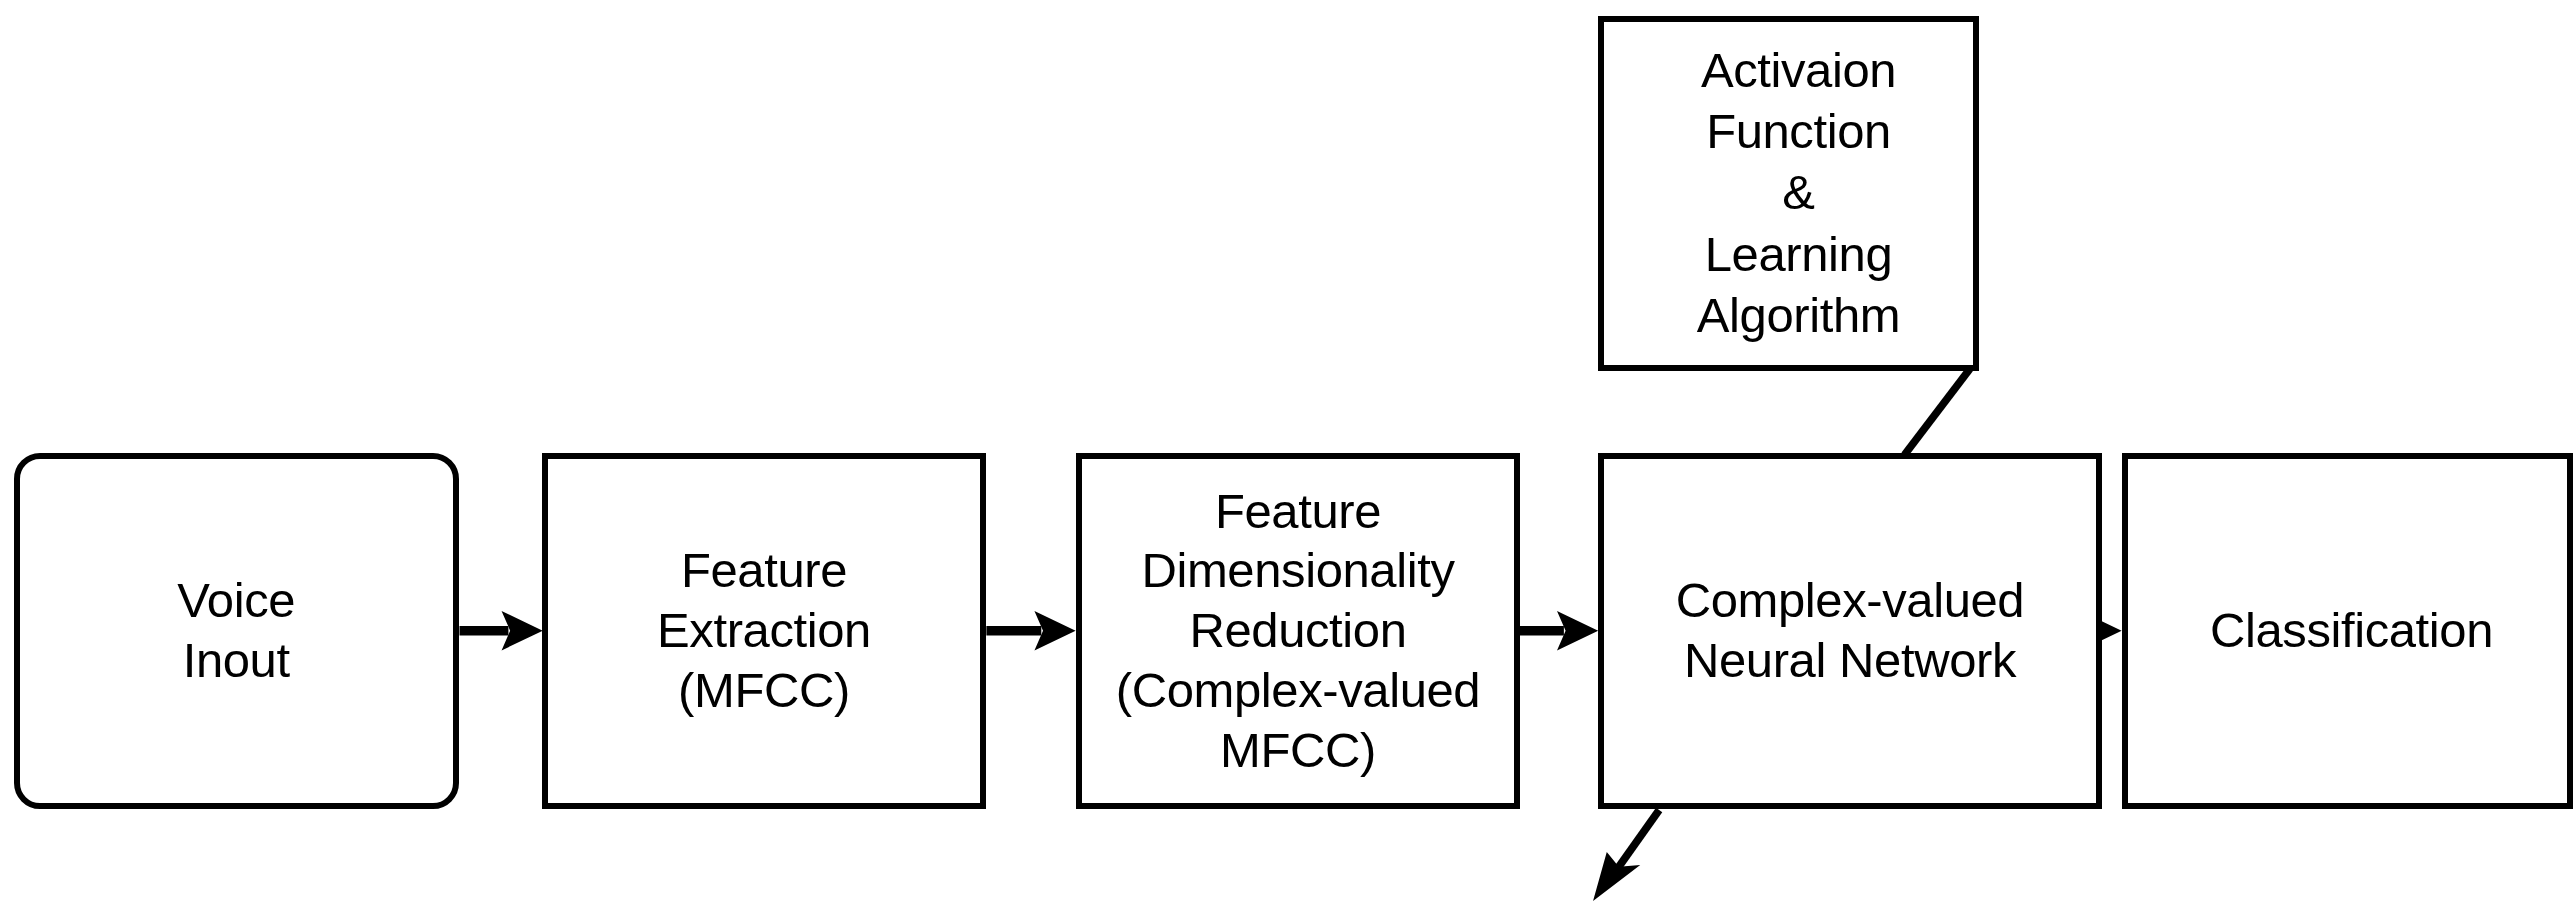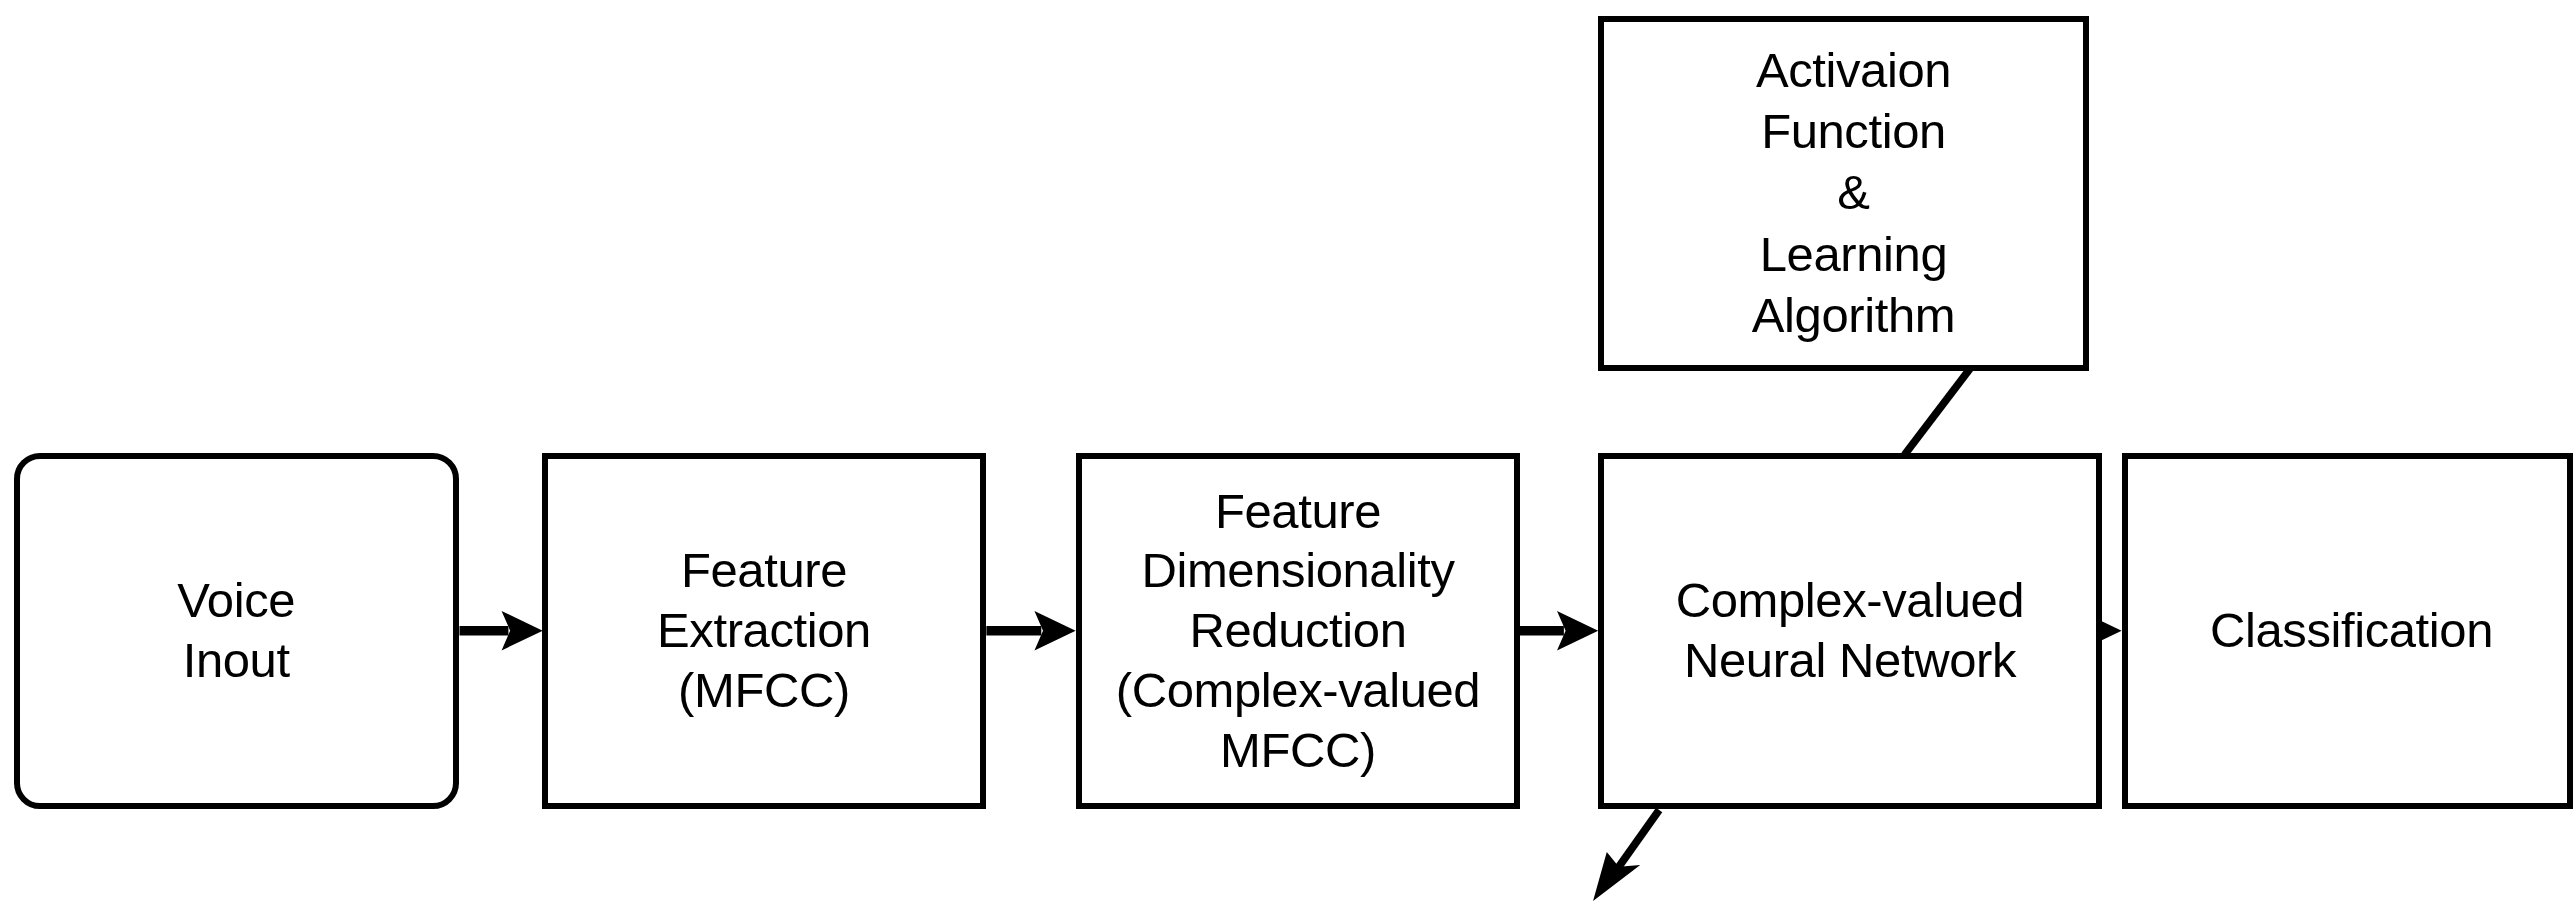--- a/index.html
+++ b/index.html
@@ -109,21 +109,21 @@
 
   <div class="node-box" id="node-complex-valued-neural-network" style="left:1598px; top:453px; width:504px; height:356px;">
     <span class="node-label">Complex-valued
 Neural Network</span>
   </div>
 
   <div class="node-box" id="node-classification" style="left:2122px; top:453px; width:451px; height:356px;padding-left:8px;">
     <span class="node-label">Classification</span>
   </div>
 
-  <div class="node-box" id="node-activation" style="left:1598px; top:15.5px; width:491px; height:355px;padding-left:20px;">
+  <div class="node-box" id="node-activation" style="left:1598px; top:15.5px; width:381px; height:355px;padding-left:20px;">
     <span class="node-label">Activaion
 Function
 &amp;
 Learning
 Algorithm</span>
   </div>
 
 </div>
 
 

